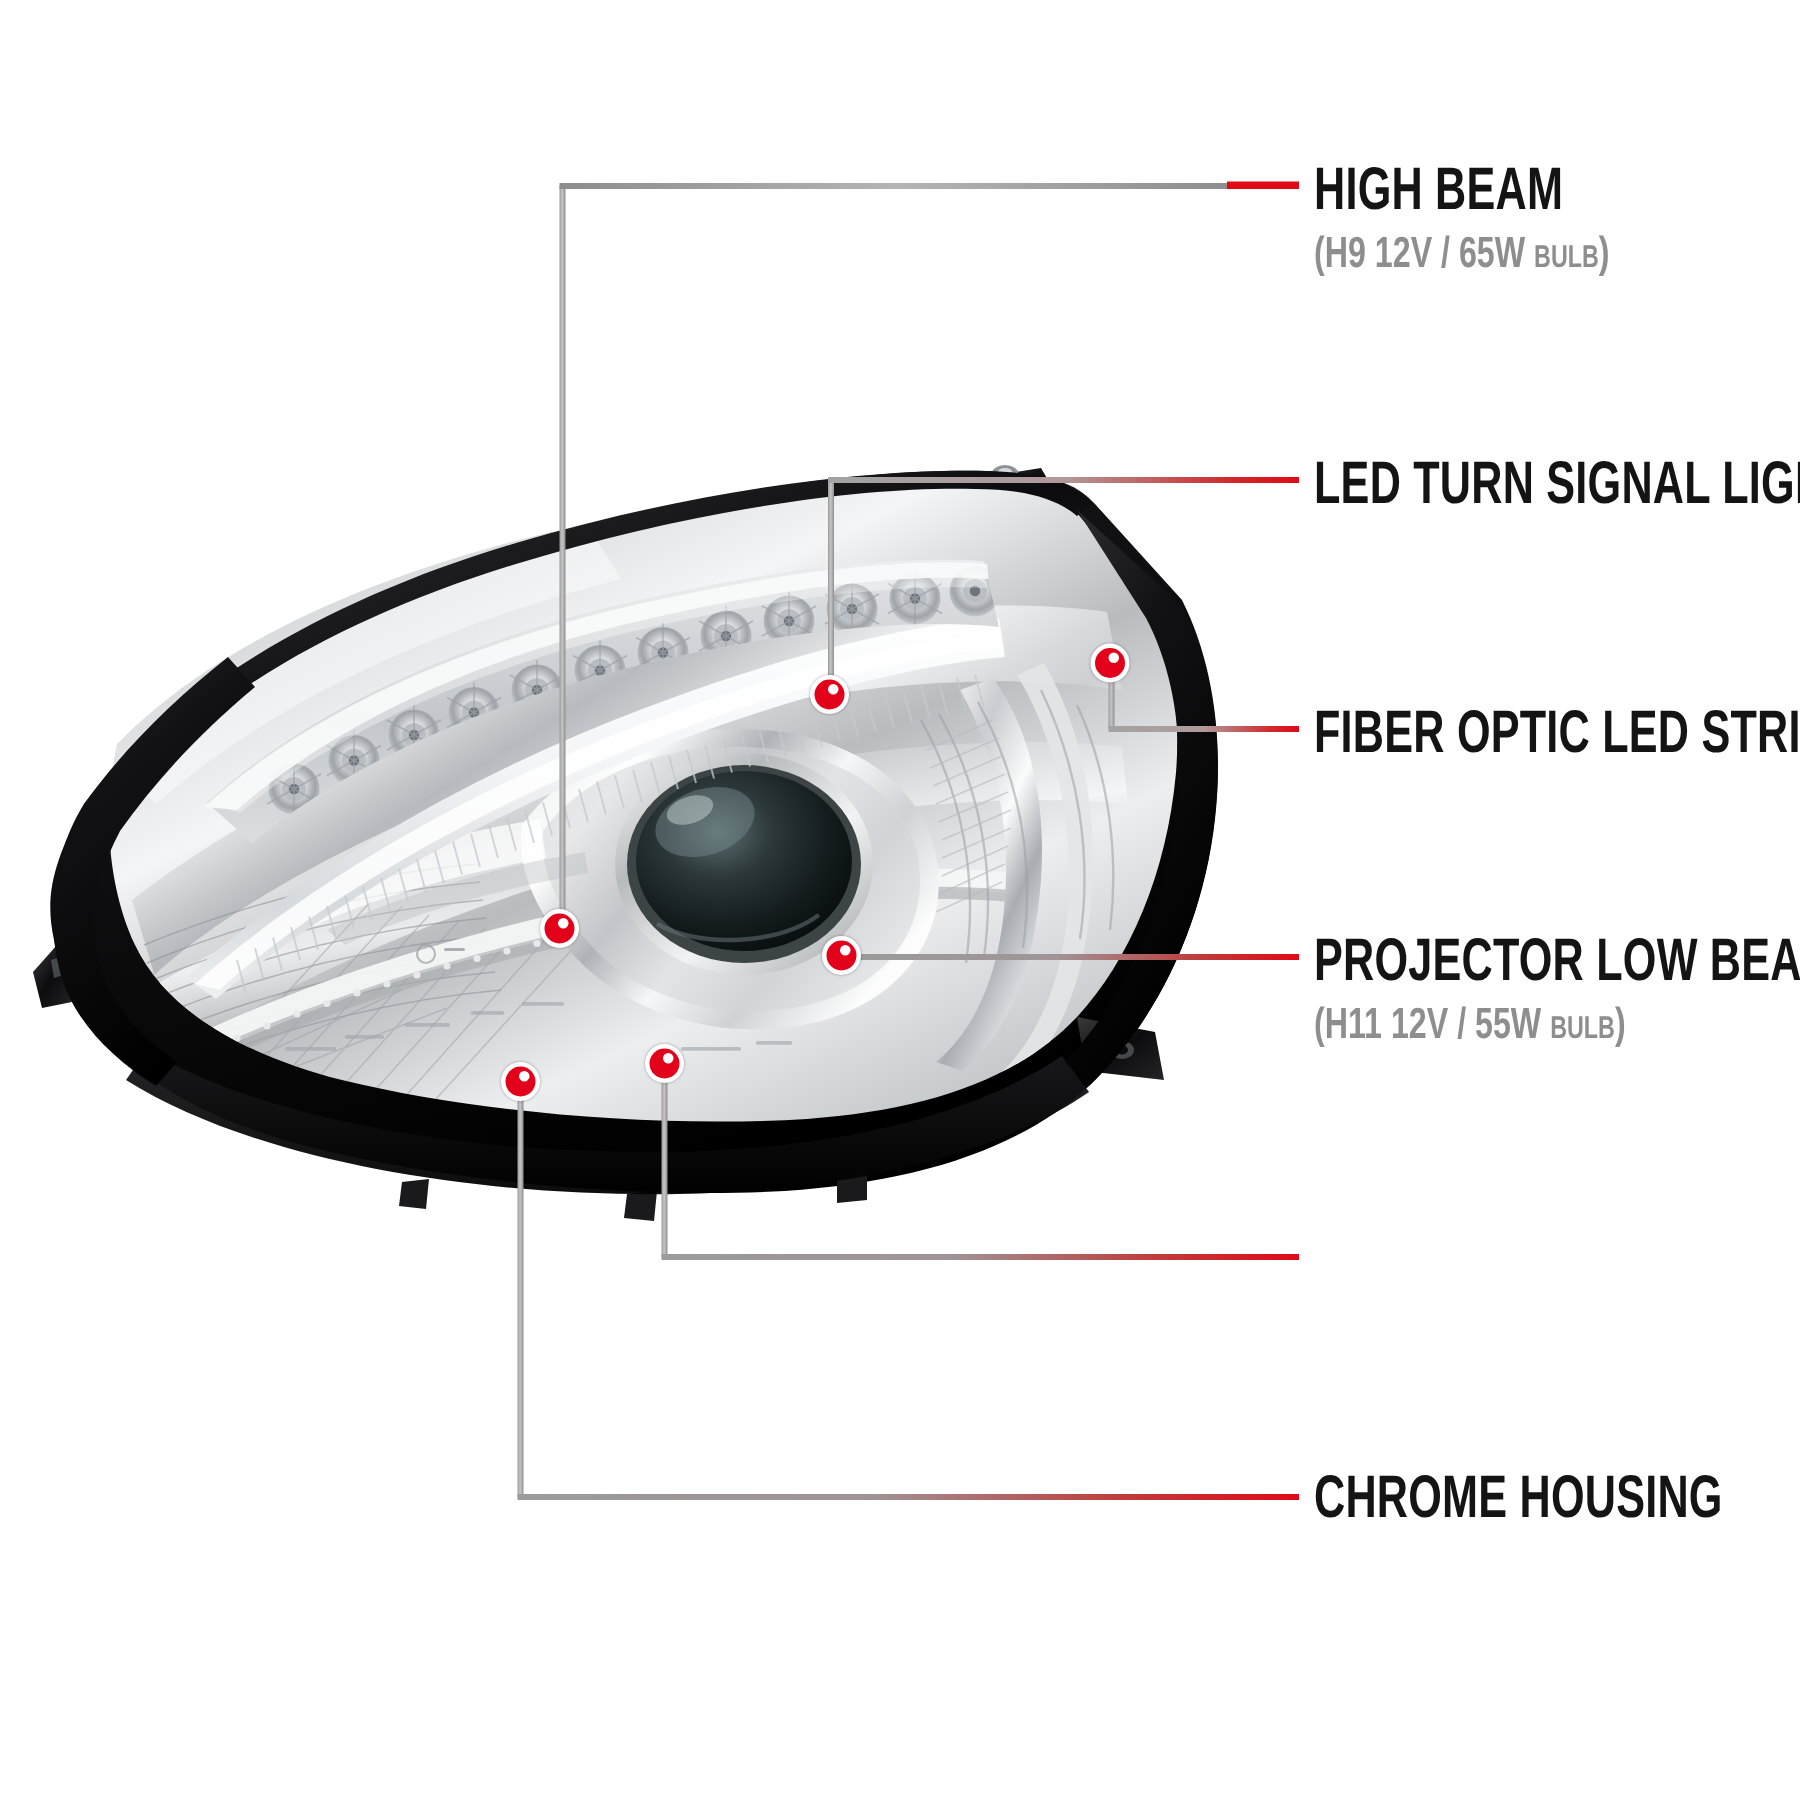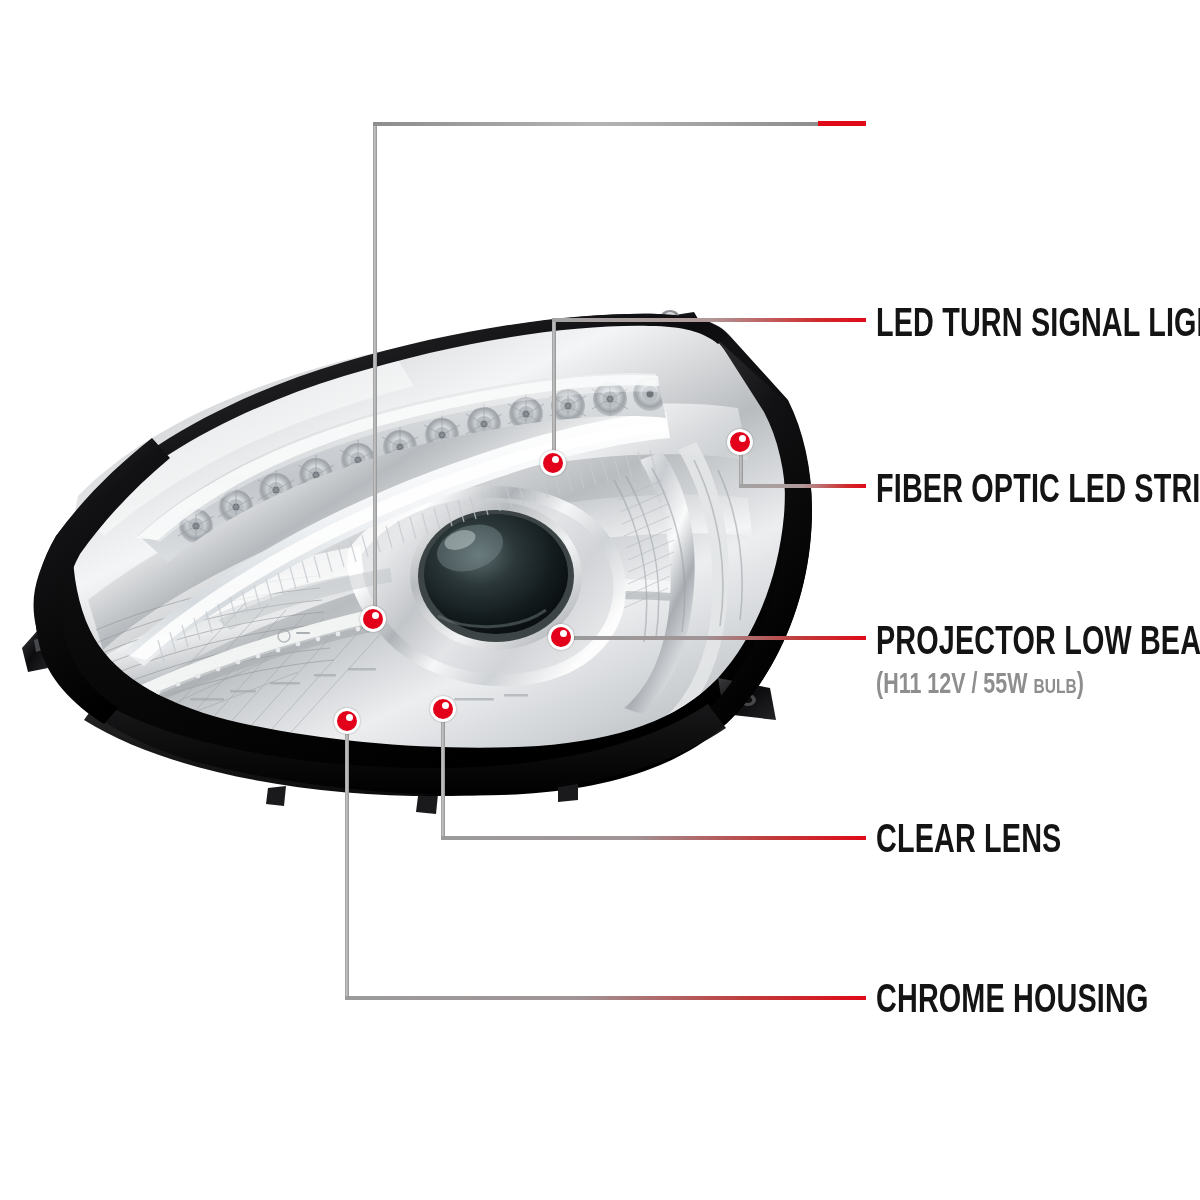--- a/index.html
+++ b/index.html
@@ -507,38 +507,42 @@
   <div class="leadline v vshade" style="left:345px;top:728px;height:270px;"></div>
   <div class="leadline h grad-r" style="left:345px;top:996px;width:521px;"></div>
 
   <div class="dot" style="left:360px;top:606px;"></div>
   <div class="dot" style="left:540px;top:450px;"></div>
   <div class="dot" style="left:727px;top:429px;"></div>
   <div class="dot" style="left:548px;top:624px;"></div>
   <div class="dot" style="left:430px;top:696px;"></div>
   <div class="dot" style="left:334px;top:708px;"></div>
 
+  <div class="callout" style="left:876px;top:106px;">
+    <div class="title">HIGH BEAM</div>
+    <div class="sub">
+      <span>(</span><span>H9  12V / 65W</span>
+      <span class="sm">BULB</span><span>)</span>
+    </div>
+  </div>
 
   <div class="callout" style="left:876px;top:302px;">
     <div class="title">LED TURN SIGNAL LIGHT</div>
   </div>
 
   <div class="callout" style="left:876px;top:468px;">
     <div class="title">FIBER OPTIC LED STRIP</div>
   </div>
 
   <div class="callout" style="left:876px;top:620px;">
     <div class="title">PROJECTOR LOW BEAM</div>
     <div class="sub">
       <span>(</span><span>H11  12V / 55W</span>
       <span class="sm">BULB</span><span>)</span>
     </div>
   </div>
 
-  <div class="callout" style="left:876px;top:818px;">
-    <div class="title">CLEAR LENS</div>
-  </div>
 
   <div class="callout" style="left:876px;top:978px;">
     <div class="title">CHROME HOUSING</div>
   </div>
 
 </div>
 
 </body></html>

